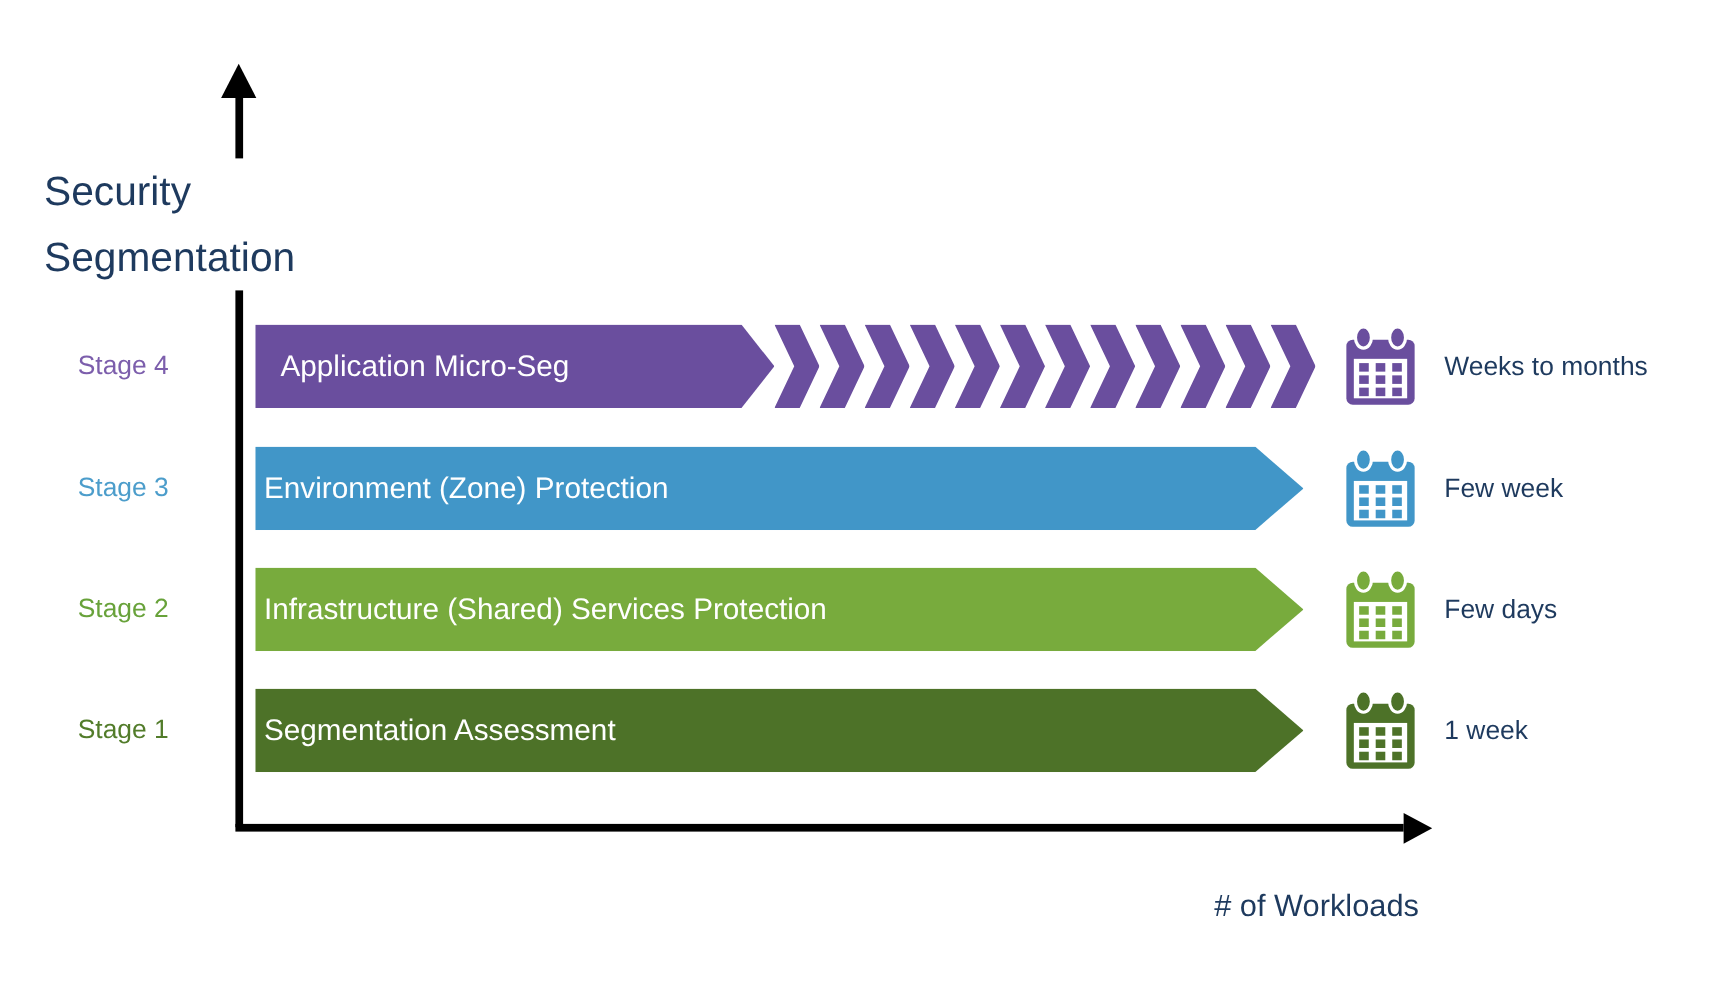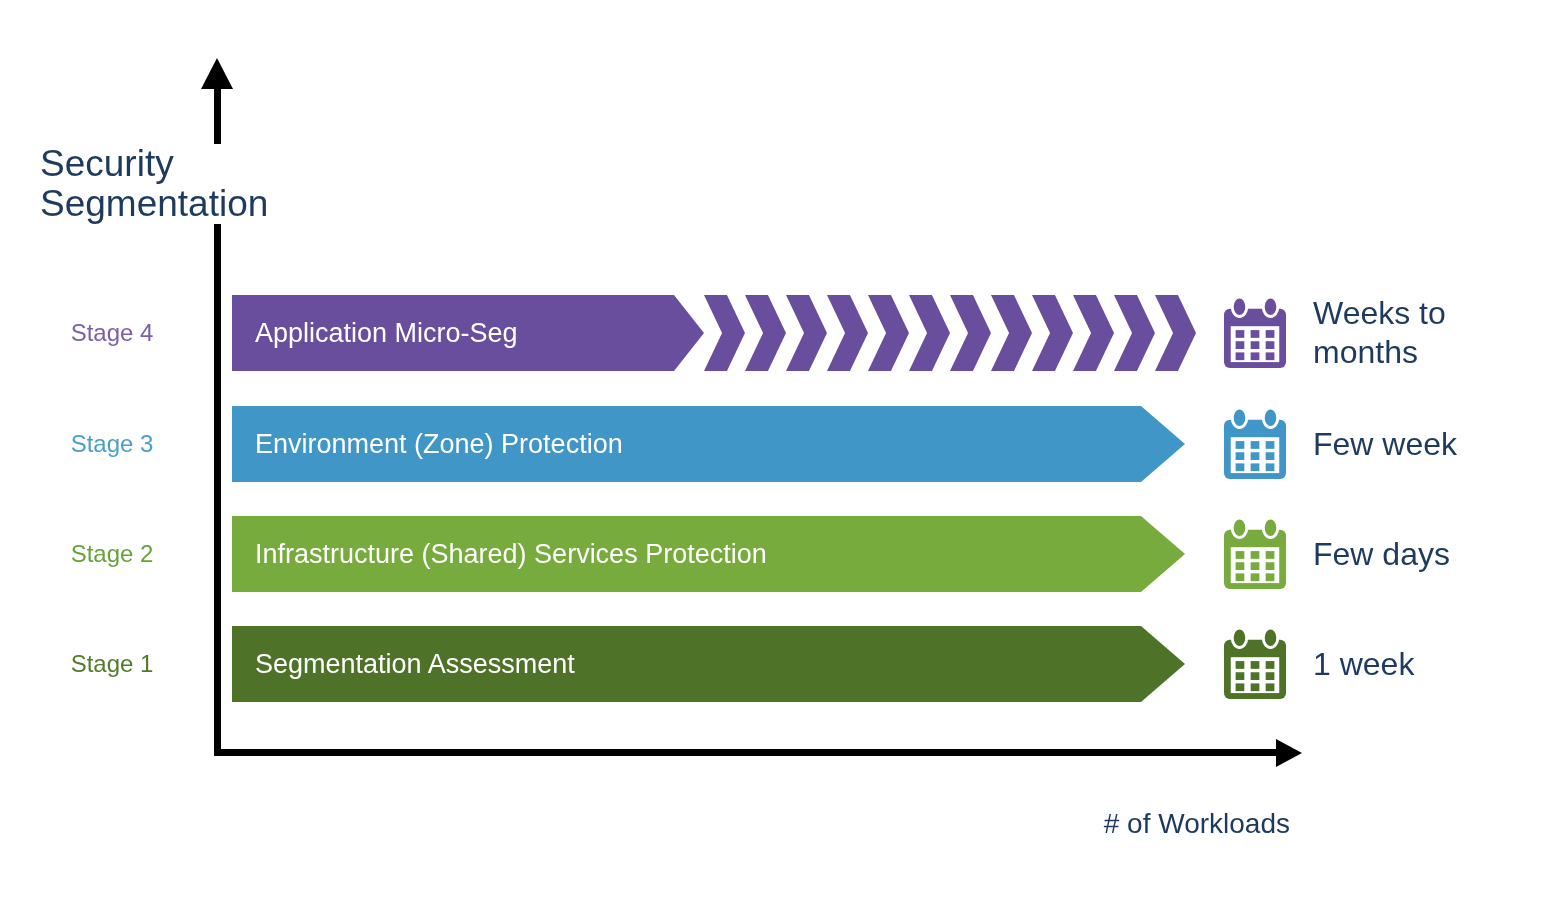--- a/index.html
+++ b/index.html
@@ -31,21 +31,21 @@
   .x-head {
     position:absolute; left:1276px; top:739px;
     width:0; height:0;
     border-top:14px solid transparent;
     border-bottom:14px solid transparent;
     border-left:26px solid var(--axis,#000);
   }
   .y-axis-label {
     position:absolute; left:40px; top:144px;
     width:246px;
-    font-size:37px; line-height:40px;
+    font-size:37px; line-height:60px;
     color:var(--navy,#1E3A5E);
     background:#ffffff;
     z-index:2;
   }
   .x-axis-label {
     position:absolute; left:990px; top:808px;
     width:300px; text-align:right;
     font-size:28px; color:var(--navy,#1E3A5E);
   }
 
@@ -79,37 +79,37 @@
   .chev {
     width:41px; height:76px; background:var(--c);
     clip-path:polygon(0 0, 56% 0, 100% 50%, 56% 100%, 0 100%, 44% 50%);
   }
   .bar-pointed {
     position:absolute; left:232px; top:0;
     width:953px; height:76px;
     background:var(--c);
     clip-path:polygon(0 0, calc(100% - 44px) 0, 100% 50%, calc(100% - 44px) 100%, 0 100%);
     display:flex; align-items:center;
-    padding-left:23px;
+    padding-left:8px;
   }
   .bar-title {
     color:#ffffff; font-size:27px; white-space:nowrap;
   }
 
   .calendar {
     position:absolute; left:1221px; top:0;
     width:68px; height:76px;
     color:var(--c);
     display:flex; align-items:center; justify-content:center;
   }
   .duration {
     position:absolute; left:1313px; top:0;
     width:190px; height:76px;
     display:flex; align-items:center;
-    font-size:32px; line-height:39px;
+    font-size:24px; line-height:39px;
     color:var(--navy,#1E3A5E);
   }
 </style>
 </head>
 <body>
 
 <div class="canvas" style="--navy: #1E3A5E; --axis: #000000;">
 
   <div class="y-head"></div>
   <div class="y-shaft"></div>

